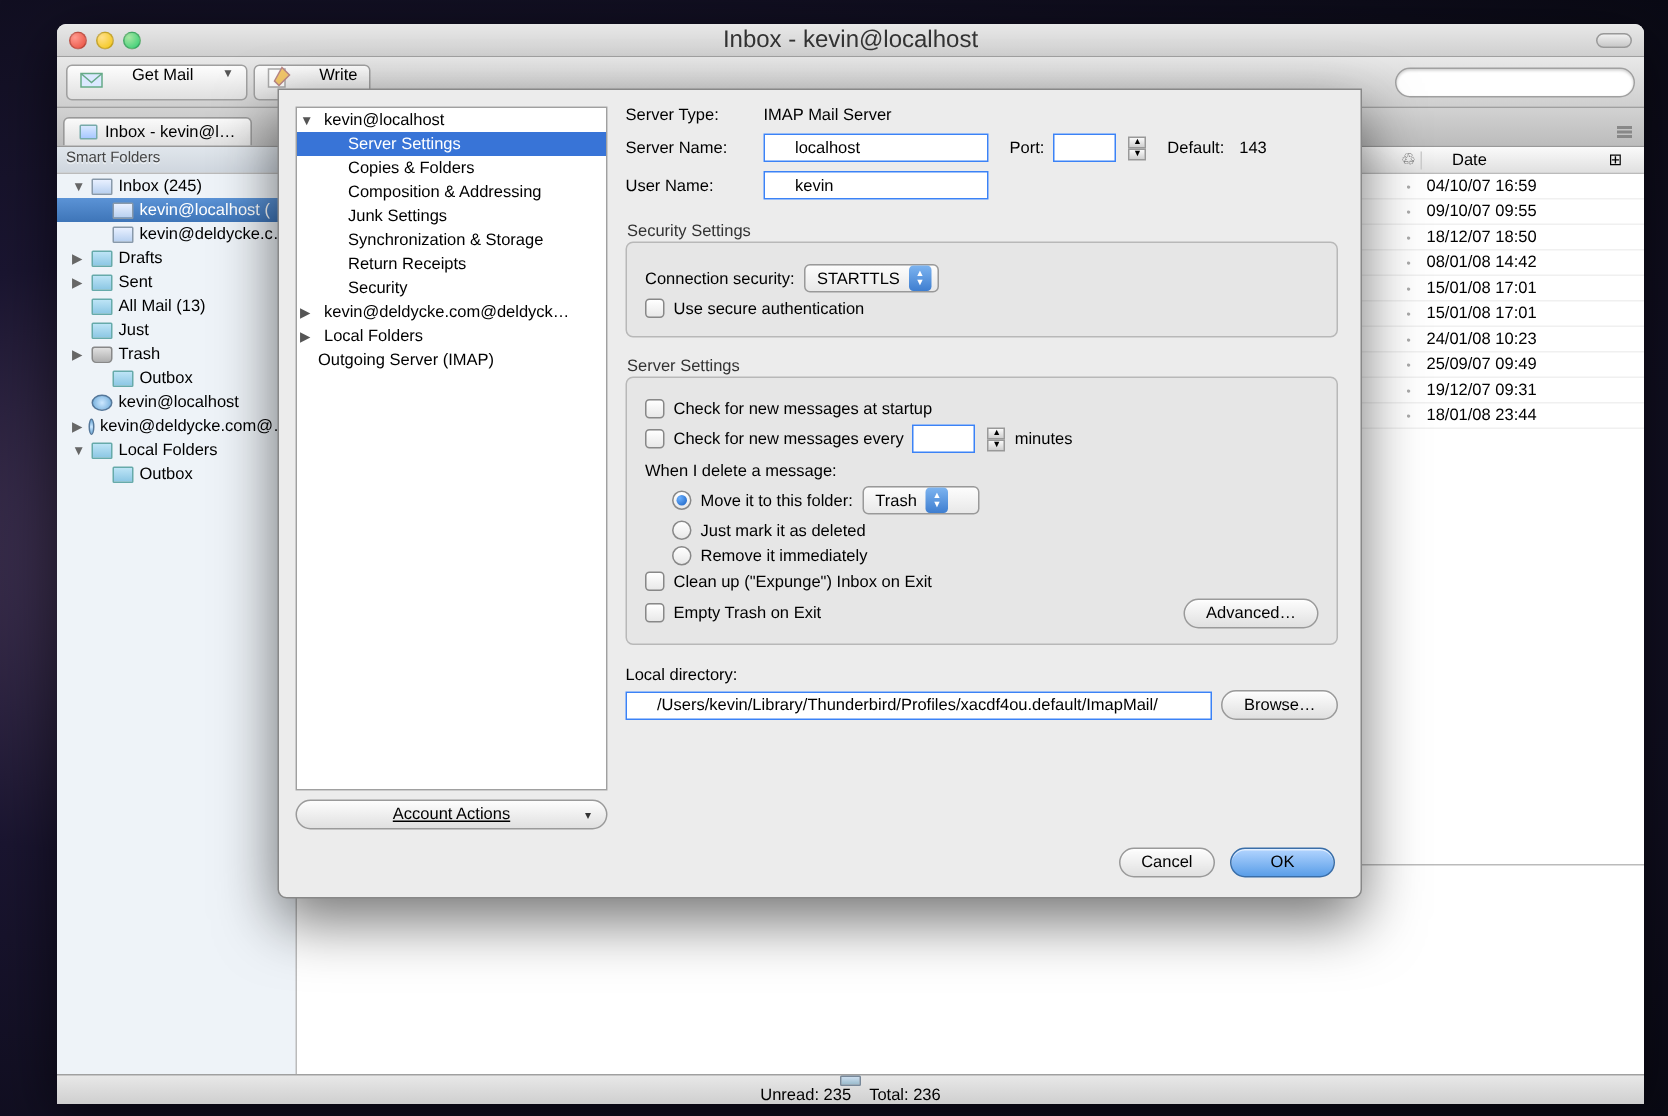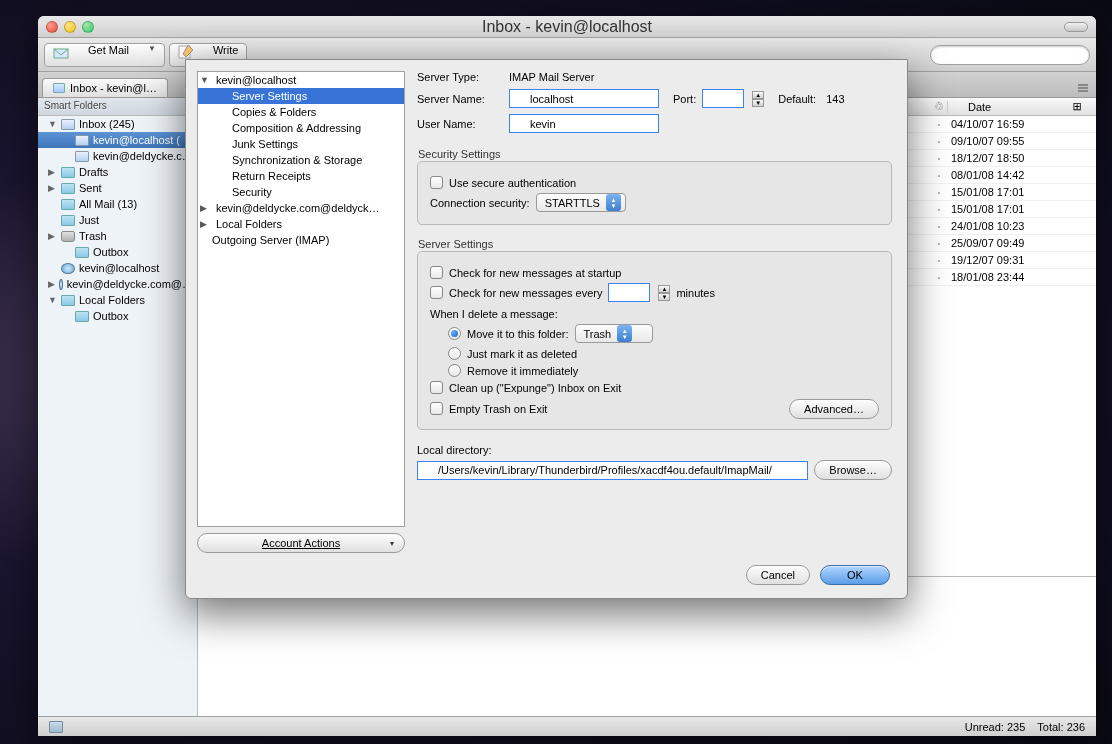--- a/index.html
+++ b/index.html
@@ -41,21 +41,21 @@
 .msg-list { flex: 1; display: flex; flex-direction: column; }
 .msg-header { height: 18px; background: linear-gradient(#fafafa,#e0e0e0); border-bottom: 1px solid #bbb; display: flex; justify-content: flex-end; padding-right: 14px; align-items: center; font-size: 11px; }
 .msg-header .col-recycle { width: 16px; text-align: center; color: #666; }
 .msg-header .col-date { width: 125px; padding-left: 20px; border-left: 1px solid #ccc; }
 .msg-rows { flex: 1; background: #fff; overflow: hidden; }
 .msg-row { height: 17px; display: flex; justify-content: flex-end; padding-right: 14px; align-items: center; font-size: 11px; border-bottom: 1px solid #f0f0f0; }
 .msg-row .dot { width: 16px; text-align: center; color: #aaa; font-size: 8px; }
 .msg-row .date { width: 125px; padding-left: 4px; }
 .msg-preview { height: 140px; border-top: 1px solid #bbb; background: #fff; }
 
-.statusbar { height: 20px; background: linear-gradient(#e8e8e8,#cfcfcf); border-top: 1px solid #a0a0a0; display: flex; align-items: center; justify-content: space-between; padding: 0 11px; font-size: 11px; }
+.statusbar { height: 20px; background: linear-gradient(#e8e8e8,#cfcfcf); border-top: 1px solid #a0a0a0; display: flex; align-items: center; justify-content: space-between; padding: 0 22px; font-size: 11px; flex-direction: column; }
 .statusbar .sb-icon { width: 14px; height: 12px; background: linear-gradient(#cde,#9bc); border: 1px solid #789; border-radius: 1px; }
 
 
 .dialog { position: absolute; left: 185px; top: 59px; width: 723px; height: 540px; background: #ececec; border: 1px solid #888; border-radius: 0 0 6px 6px; box-shadow: 0 15px 40px rgba(0,0,0,0.55); display: flex; flex-direction: column; padding: 11px; }
 .dialog-body { flex: 1; display: flex; gap: 12px; }
 .dlg-tree { width: 208px; display: flex; flex-direction: column; }
 .tree-box { flex: 1; background: #fff; border: 1px solid #a0a0a0; overflow: hidden; }
 .tree-item { padding: 2px 6px 2px 14px; font-size: 11px; display: flex; align-items: center; gap: 4px; white-space: nowrap; overflow: hidden; text-overflow: ellipsis; }
 .tree-item.lvl1 { padding-left: 34px; }
 .tree-item.selected { background: #3874d7; color: #fff; }
@@ -349,29 +349,29 @@
       </div>
       <div class="form-row">
         <label>User Name:</label>
         <input class="text-input" style="width: 150px;" value="kevin">
       </div>
 
       <div class="fs-wrap">
         <div class="fieldset">
           <div class="fieldset-title">Security Settings</div>
           <div class="chk-row">
-            <span class="chk"></span>
-            <span>Use secure authentication</span>
-          </div>
-          <div class="chk-row">
             <span>Connection security:</span>
             <div class="select-aqua">
               <span>STARTTLS</span>
               <span class="arrows">▲<br>▼</span>
             </div>
+          </div>
+          <div class="chk-row">
+            <span class="chk"></span>
+            <span>Use secure authentication</span>
           </div>
         </div>
       </div>
 
       <div class="fs-wrap">
         <div class="fieldset" style="padding-bottom:10px;">
           <div class="fieldset-title">Server Settings</div>
           <div class="chk-row">
             <span class="chk"></span>
             <span>Check for new messages at startup</span>

